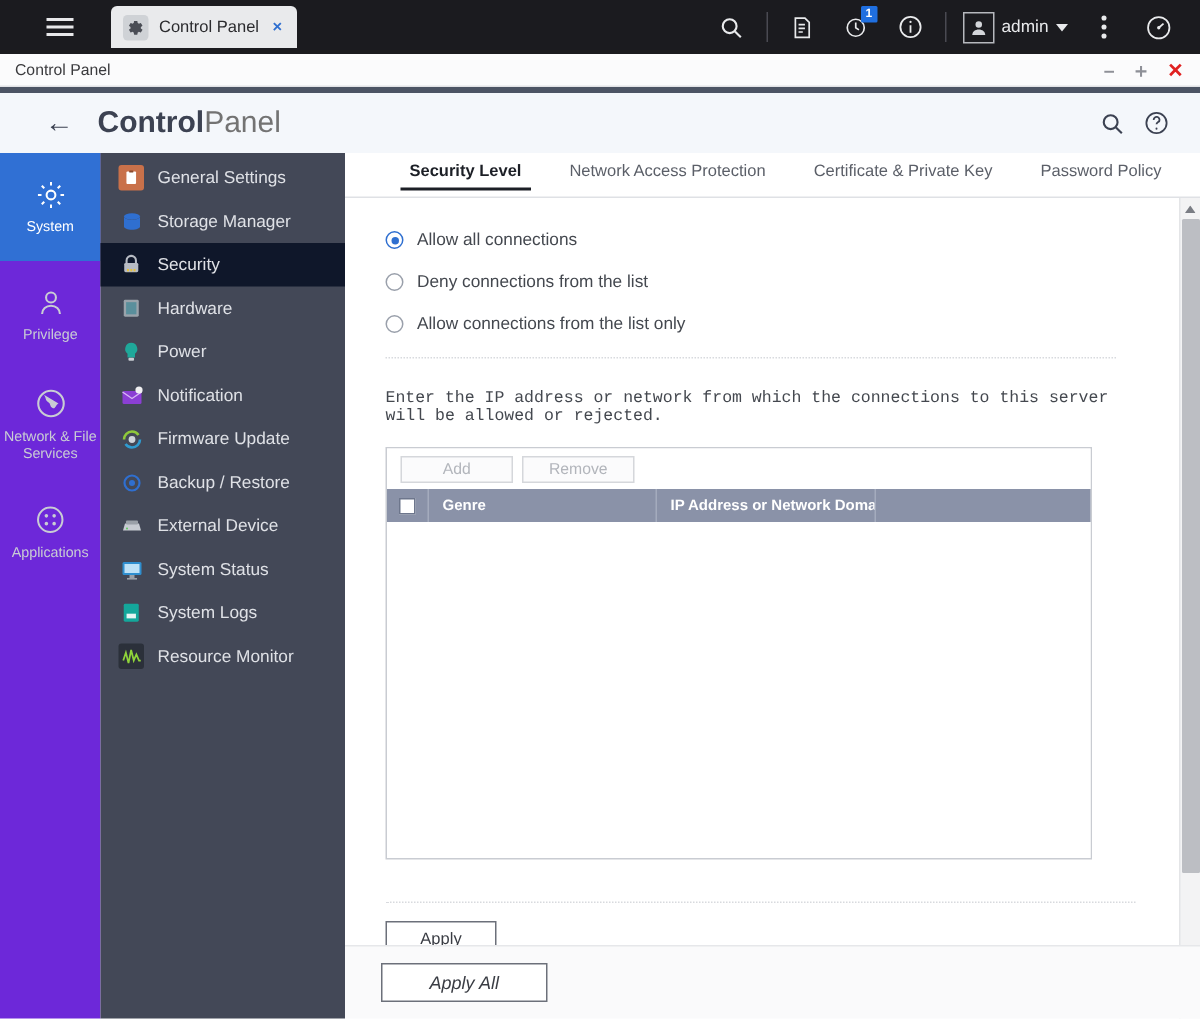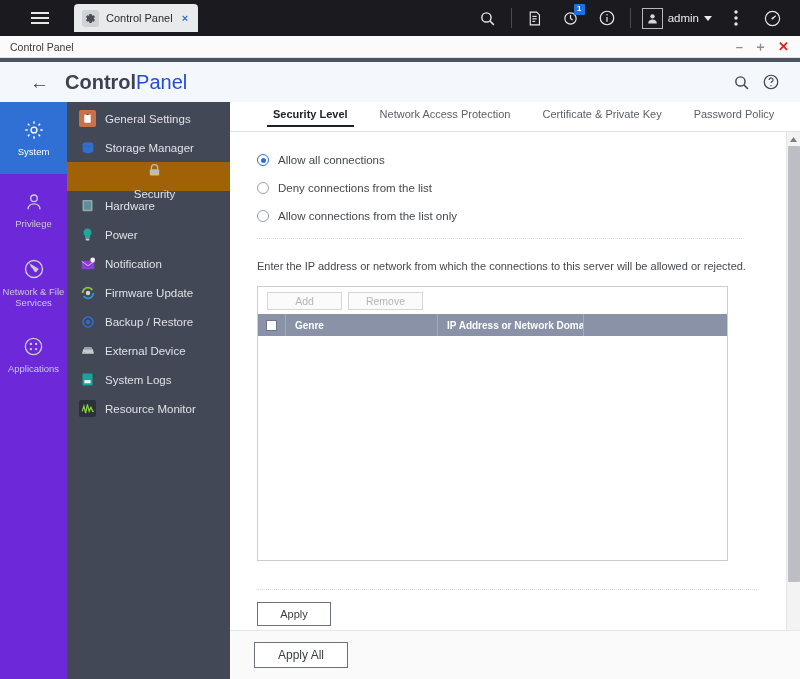--- a/index.html
+++ b/index.html
@@ -118,21 +118,21 @@
     display: flex; align-items: center;
   }
   .back-arrow {
     margin-left: 30px; font-size: 19px; color: #3c4252;
     cursor: pointer; line-height: 1;
   }
   .app-title {
     margin-left: 16px; font-size: 20px; color: #3c4252;
   }
   .app-title b { font-weight: bold; }
-  .app-title span { font-weight: normal; color: #1d4ed8; }
+  .app-title span { font-weight: normal; color: #737373; }
   .app-header-right {
     margin-left: auto; display: flex; align-items: center;
     gap: 12px; padding-right: 20px;
   }
   .ah-icon { cursor: pointer; display: flex; }
 
   
   .app-body {
     position: absolute; top: 102px; left: 0;
     width: 800px; height: 577px;
@@ -156,21 +156,21 @@
 
   
   .sidebar {
     width: 163px; background: #434857;
     flex-shrink: 0; padding-top: 2px;
   }
   .side-item {
     height: 29px; display: flex; align-items: center;
     gap: 9px; padding-left: 12px; cursor: pointer;
   }
-  .side-item.active { background: #a16207; flex-direction: column; }
+  .side-item.active { background: #0f172a; }
   .side-label { font-size: 11.5px; color: #dfe1e6; }
   .side-icon {
     width: 17px; height: 17px; flex-shrink: 0;
     border-radius: 2px;
     display: flex; align-items: center; justify-content: center;
     font-size: 9px; color: #fff; overflow: hidden;
   }
 
   
   .content {
@@ -217,21 +217,21 @@
     border-radius: 50%; background: #2f6fd0;
   }
   .radio-label { font-size: 11.5px; color: #44484f; }
 
   .dotted-div {
     border-top: 1px dotted #d8dade;
     margin: 10px 25px 0 0; height: 1px;
   }
   .hint-text {
     font-size: 11px; color: #44484f;
-    margin-top: 21px; margin-bottom: 14px;
+    margin-top: 21px; margin-bottom: 14px; font-family: Liberation Mono, monospace;
   }
 
   .table-box {
     border: 1px solid #c9ccd2;
     width: 471px; height: 275px;
     display: flex; flex-direction: column;
   }
   .table-toolbar {
     height: 27px; display: flex; align-items: center;
     gap: 6px; padding-left: 9px; background: #fff; text-align: right;
@@ -296,26 +296,27 @@
   }
 
   
   .footer-bar {
     position: absolute; bottom: 0; left: 230px;
     width: 570px; height: 49px;
     background: #fafafb; border-top: 1px solid #e6e7ea;
     display: flex; align-items: center;
   }
   .apply-all-btn {
-    width: 94px; height: 26px;
+    width: 111px; height: 26px;
     margin-left: 24px;
     border: 1px solid #6c707a; background: #fff;
     font-size: 12px; color: #3a3d44;
     display: flex; align-items: center; justify-content: center;
     cursor: pointer;
+    font-style: italic;
   }
 </style>
 </head>
 <body>
 
 <div class="desktop-bar">
   <div class="desktop-bar-left">
     <div class="hamburger">
       <span></span>
         <span></span>
@@ -539,20 +540,31 @@
     </div>
     <div class="side-item">
       <div class="side-icon" style="background:transparent;">
         <svg width="16" height="16" viewBox="0 0 24 24">
             <path d="M5 9h14l2 7H3z" fill="#c7cbd2"></path>
             <rect x="6" y="6" width="12" height="4" rx="1" fill="#9aa0a8"></rect>
             <circle cx="7" cy="14" r="1" fill="#5ec95e"></circle>
           </svg>
       </div>
       <div class="side-label">External Device</div>
+    </div>
+    <div class="side-item">
+      <div class="side-icon" style="background:transparent;">
+        <svg width="16" height="16" viewBox="0 0 24 24">
+            <rect x="2.5" y="4" width="19" height="13" rx="1.5" fill="#2f8fd0"></rect>
+            <rect x="4.5" y="6" width="15" height="9" fill="#bfe2f7"></rect>
+            <rect x="9.5" y="17" width="5" height="3" fill="#9aa0a8"></rect>
+            <rect x="7" y="20" width="10" height="1.6" fill="#9aa0a8"></rect>
+          </svg>
+      </div>
+      <div class="side-label">System Status</div>
     </div>
     <div class="side-item">
       <div class="side-icon" style="background:transparent;">
         <svg width="15" height="15" viewBox="0 0 24 24">
             <rect x="4" y="2.5" width="16" height="19" rx="1.5" fill="#14a79b"></rect>
             <rect x="7" y="13" width="10" height="5" fill="#e6f5f3"></rect>
           </svg>
       </div>
       <div class="side-label">System Logs</div>
     </div>

